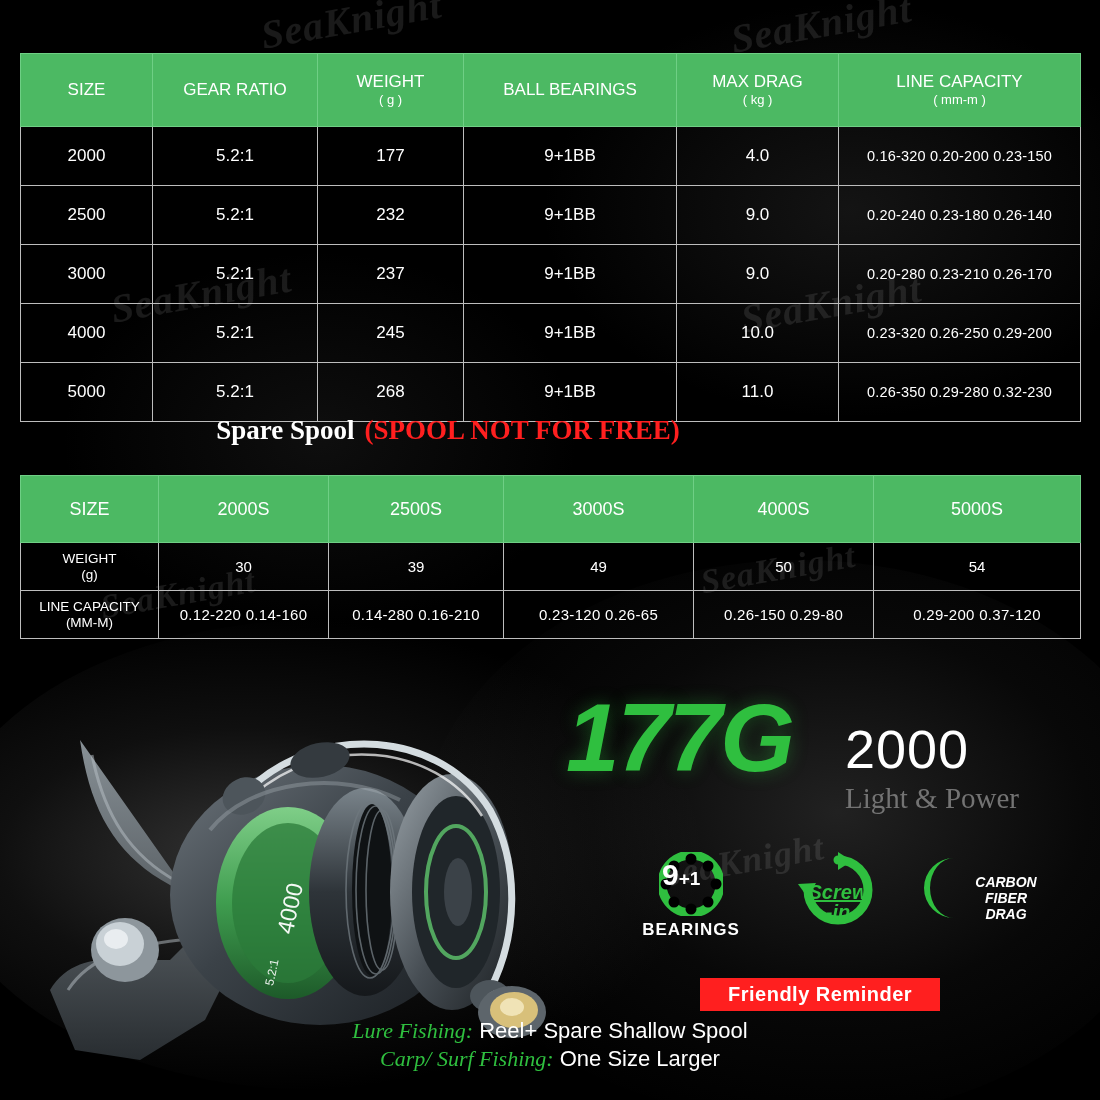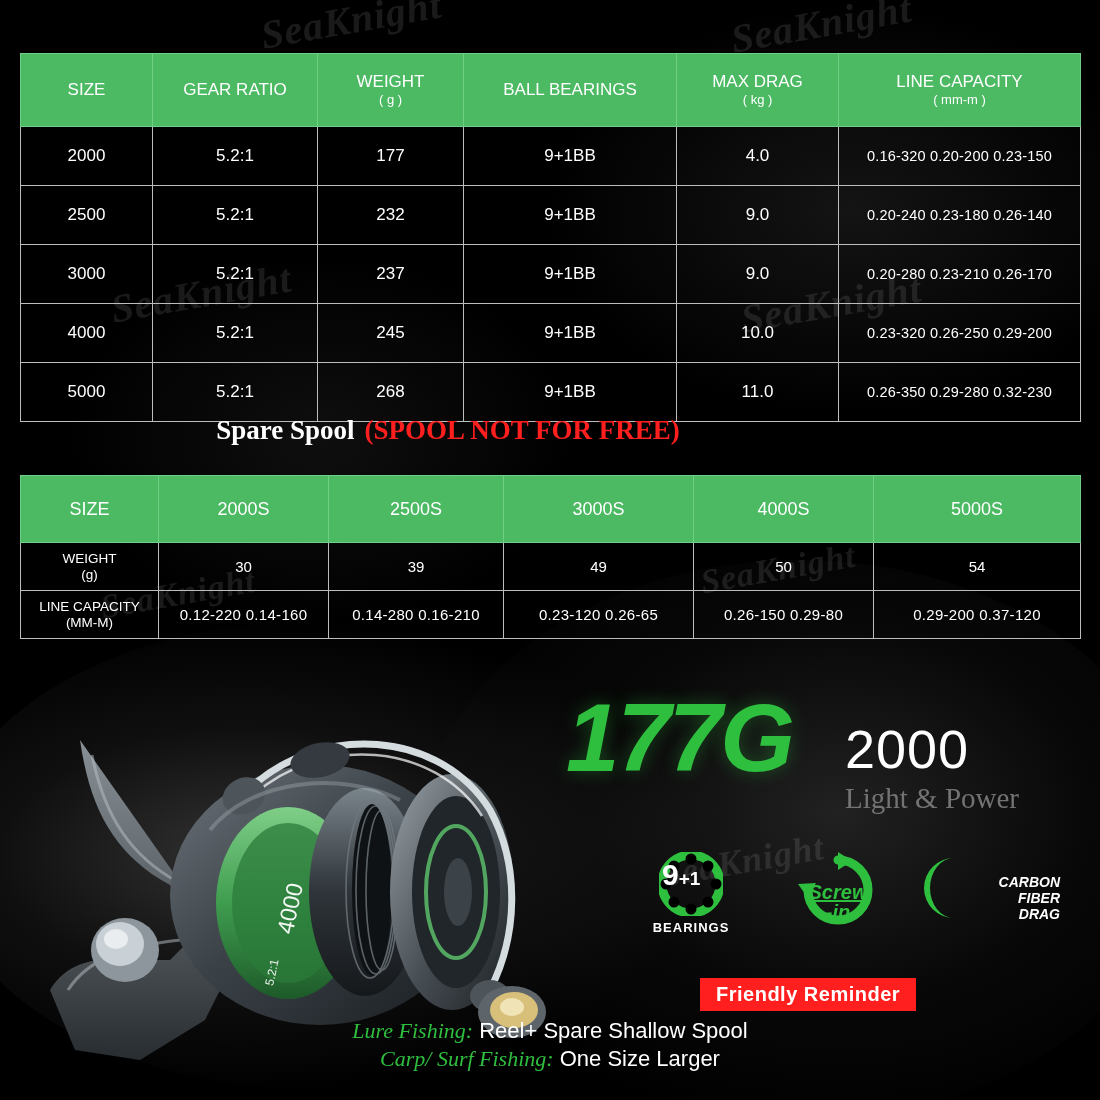--- a/index.html
+++ b/index.html
@@ -209,21 +209,21 @@
     top: 6px;
     font-size: 30px;
     font-weight: bold;
     color: #ffffff;
     font-family: "Liberation Sans", sans-serif;
     white-space: nowrap;
   }
   .bearing-label .plus { font-size: 19px; color: #ffffff; }
   .feat-cap {
     margin-top: 4px;
-    font-size: 13px;
+    font-size: 17px;
     letter-spacing: 1px;
     color: #ffffff;
     font-weight: bold;
   }
   .screw-text {
     font-family: "Liberation Sans", sans-serif;
     font-weight: bold;
     font-style: italic;
     font-size: 20px;
     color: #2fbf3f;
@@ -232,37 +232,37 @@
     position: relative;
     text-decoration: underline;
   }
   .carbon-text {
     font-family: "Liberation Sans", sans-serif;
     font-weight: bold;
     font-style: italic;
     font-size: 14px;
     color: #ffffff;
     line-height: 1.15;
-    text-align: right;
+    text-align: center;
     margin-left: 42px;
     margin-top: -52px;
     position: relative;
   }
 
   
   .reminder-badge {
     position: absolute;
     left: 700px;
     top: 978px;
     background: #ff1f1f;
     color: #ffffff;
     font-family: "Liberation Sans", sans-serif;
     font-weight: bold;
     font-size: 20px;
-    padding: 5px 16px;
+    padding: 5px 28px;
     letter-spacing: 0.5px;
     white-space: nowrap;
   }
   .reminder-line {
     position: absolute;
     width: 1100px;
     text-align: center;
     font-size: 22px;
     white-space: nowrap;
   }

